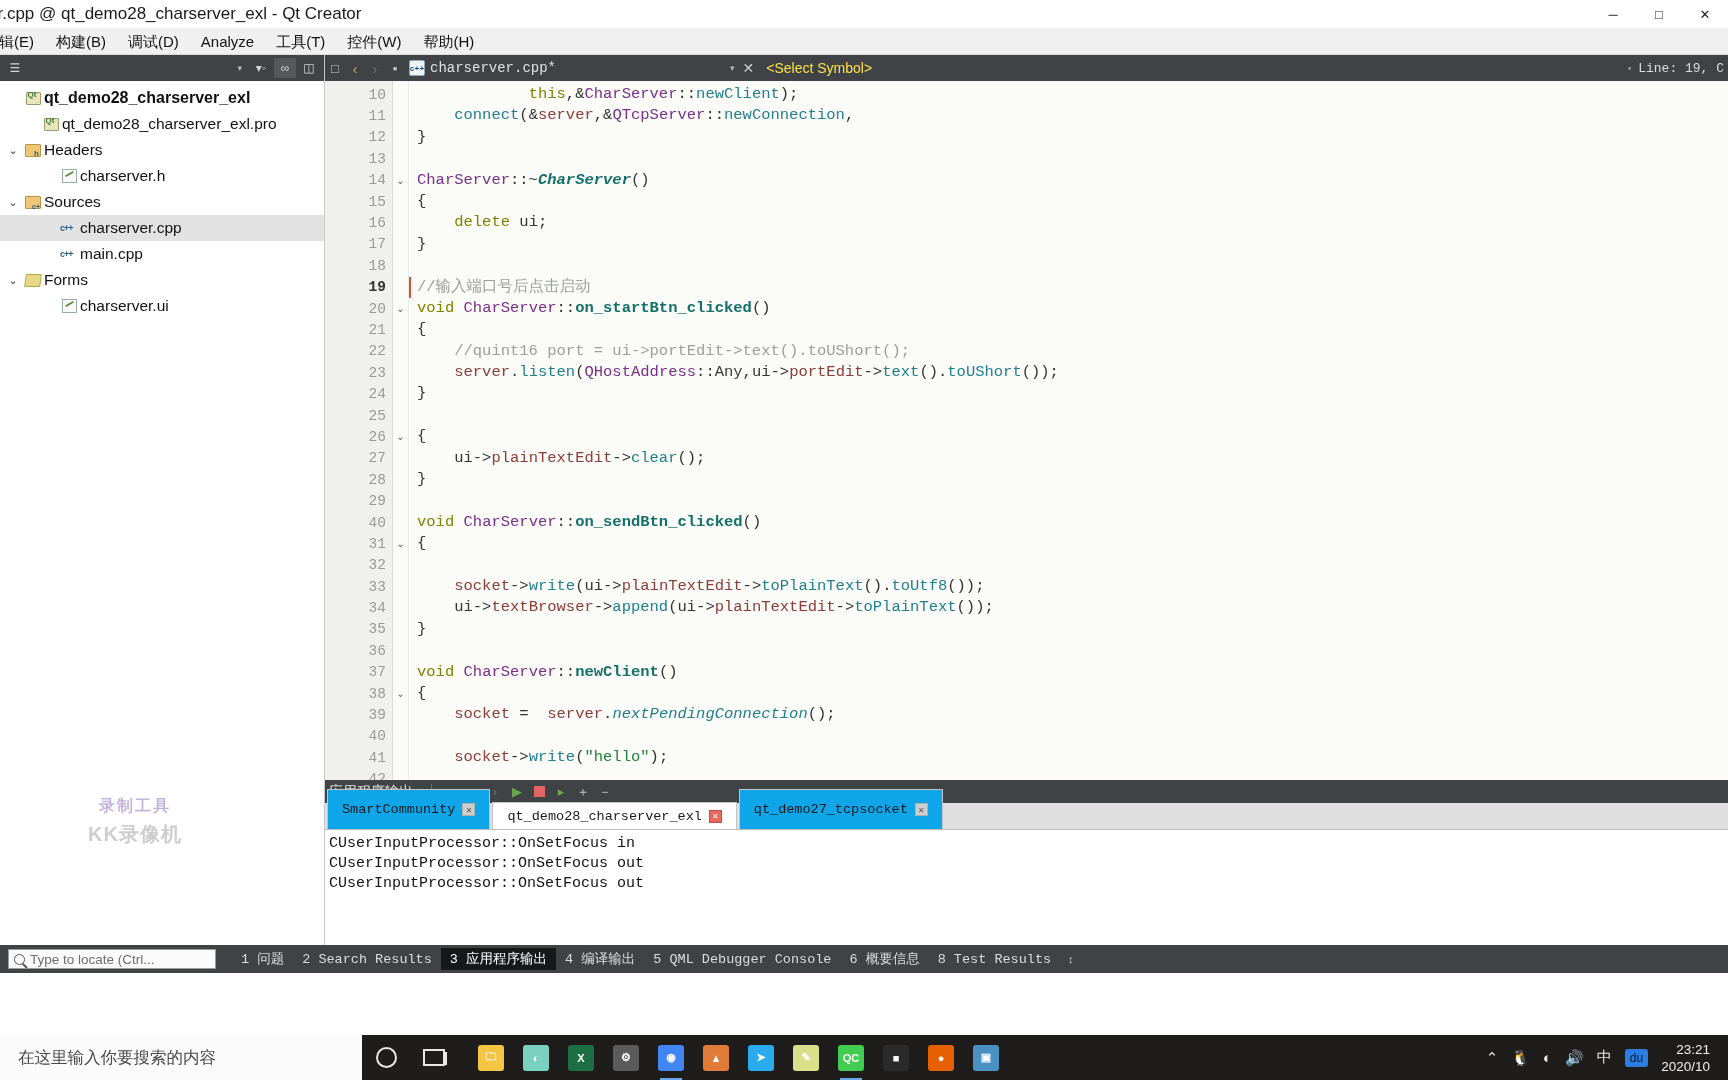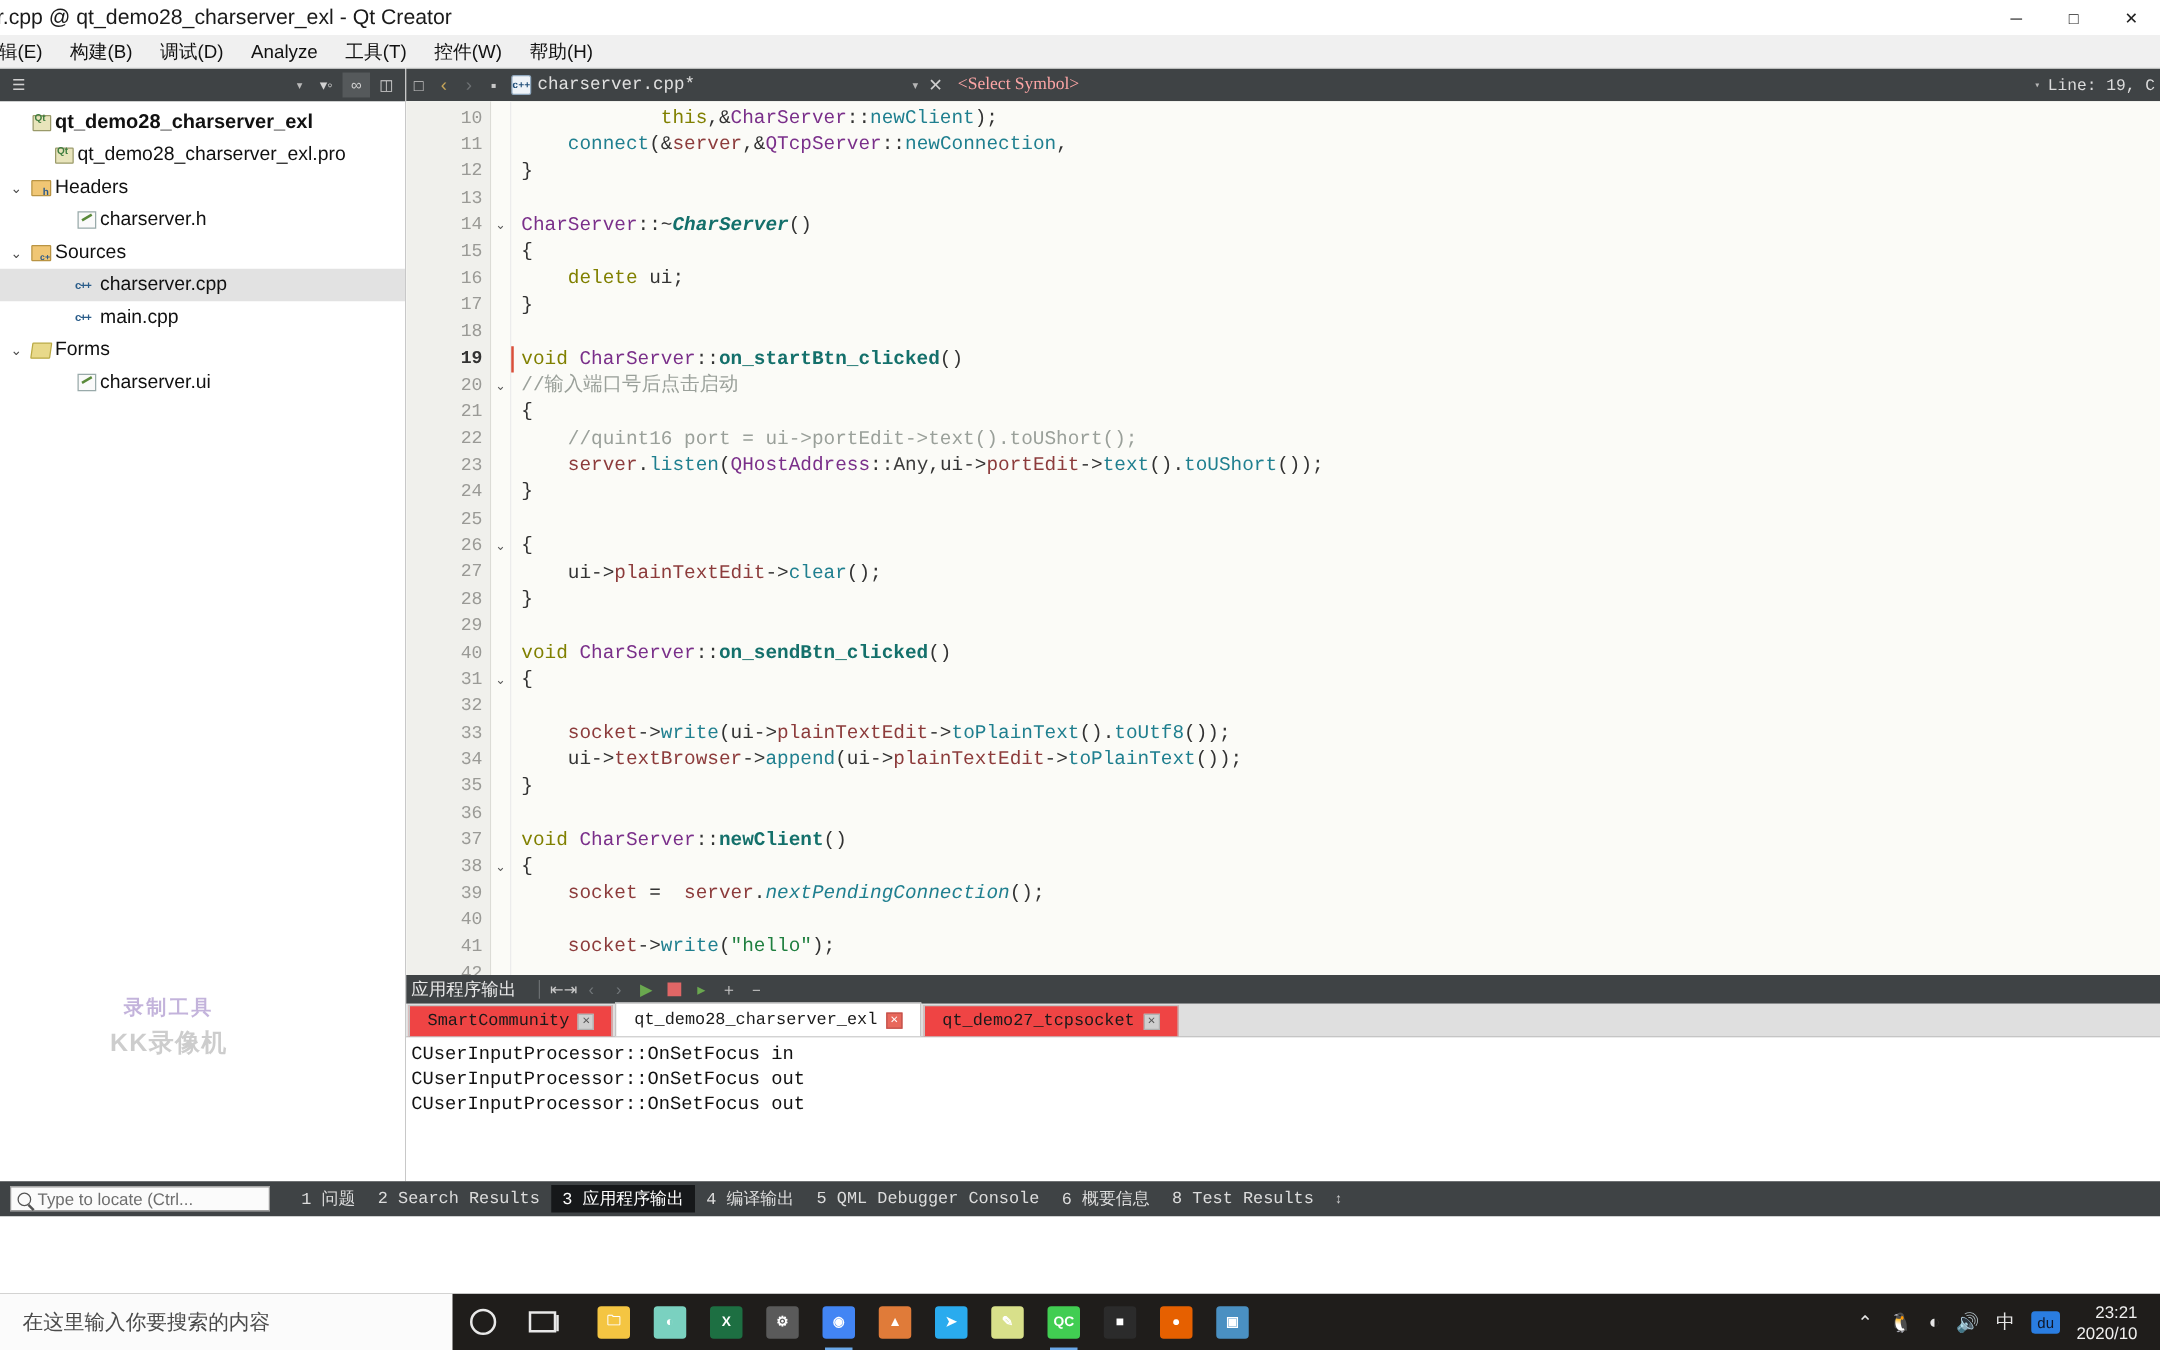--- a/index.html
+++ b/index.html
@@ -123,21 +123,21 @@
     font-family: "Liberation Mono", monospace; font-size: 14px; color: #e0e0e0;
   }
   .chip-cpp {
     width: 16px; height: 16px; background: #eef3f8; border: 1px solid #8fa7bd;
     border-radius: 2px; font-size: 8px; color: #1f4e79; font-weight: bold;
     display: flex; align-items: center; justify-content: center;
   }
   .et-caret { color: #b6b6b6; font-size: 9px; margin-left: 170px; }
   .et-x { color: #cfcfcf; font-size: 14px; padding: 0 8px; }
   .et-symbol {
-    font-family: Liberation Serif, serif; font-size: 14px; color: #fca5a5;
+    font-family: Liberation Sans, sans-serif; font-size: 14px; color: #fde047;
     padding-left: 4px;
   }
   .et-line {
     margin-left: auto; font-family: "Liberation Mono", monospace; font-size: 13px;
     color: #dcdcdc; padding-right: 4px; display: flex; align-items: center; gap: 6px;
   }
   .et-line .tri { font-size: 8px; color: #b6b6b6; }
 
   .code-wrap {
     position: relative; height: 699px; background: #fbfbf7; overflow: hidden;
@@ -195,24 +195,24 @@
     font-size: 13px; color: #c8c8c8;
   }
   .out-ic.green { color: #6aa84f; }
   .out-ic.grey  { color: #72777a; }
   .sq-red { width: 11px; height: 11px; background: #e06666; }
   .out-tabs {
     height: 27px; background: #dfdfdf; display: flex; align-items: flex-end;
     padding-left: 2px; border-bottom: 1px solid #bdbdbd;
   }
   .out-tab {
-    height: 25px; display: flex; align-items: center; gap: 7px;
+    height: 40px; display: flex; align-items: center; gap: 7px;
     padding: 0 14px; margin-right: 2px;
     font-family: "Liberation Mono", monospace; font-size: 13.5px; color: #1a1a1a;
-    background: #ef4444; border: 1px solid #c4c4c4; border-bottom: none;
+    background: #0ea5e9; border: 1px solid #c4c4c4; border-bottom: none;
   }
   .out-tab.active { background: #ffffff; height: 27px; }
   .tab-x {
     width: 13px; height: 13px; display: flex; align-items: center; justify-content: center;
     font-size: 10px; color: #555; background: #cfcfcf; border: 1px solid #b0b0b0;
   }
   .tab-x.red { background: #e8685c; color: #fff; border-color: #c0504a; font-weight: bold; }
   .out-body {
     flex: 1; background: #ffffff; padding: 4px 0 0 2px; overflow: hidden;
   }
@@ -508,22 +508,22 @@
       <div class="code-col" id="codecol">
           <div class="code-row"><span class="op">            </span><span class="k">this</span><span class="op">,&amp;</span><span class="ty">CharServer</span><span class="op">::</span><span class="mf">newClient</span><span class="op">);</span></div>
           <div class="code-row"><span class="op">    </span><span class="mf">connect</span><span class="op">(&amp;</span><span class="va">server</span><span class="op">,&amp;</span><span class="ty">QTcpServer</span><span class="op">::</span><span class="mf">newConnection</span><span class="op">,</span></div>
           <div class="code-row"><span class="op">}</span></div>
           <div class="code-row"><span class="op"></span></div>
           <div class="code-row"><span class="ty">CharServer</span><span class="op">::~</span><span class="fni">CharServer</span><span class="op">()</span></div>
           <div class="code-row"><span class="op">{</span></div>
           <div class="code-row"><span class="op">    </span><span class="k">delete</span><span class="op"> ui;</span></div>
           <div class="code-row"><span class="op">}</span></div>
           <div class="code-row"><span class="op"></span></div>
+          <div class="code-row"><span class="cm">//输入端口号后点击启动</span></div>
           <div class="code-row"><span class="k">void</span><span class="op"> </span><span class="ty">CharServer</span><span class="op">::</span><span class="fn">on_startBtn_clicked</span><span class="op">()</span></div>
-          <div class="code-row"><span class="cm">//输入端口号后点击启动</span></div>
           <div class="code-row"><span class="op">{</span></div>
           <div class="code-row"><span class="cm">    //quint16 port = ui-&gt;portEdit-&gt;text().toUShort();</span></div>
           <div class="code-row"><span class="op">    </span><span class="va">server</span><span class="op">.</span><span class="mf">listen</span><span class="op">(</span><span class="ty">QHostAddress</span><span class="op">::</span><span class="id">Any</span><span class="op">,ui-&gt;</span><span class="va">portEdit</span><span class="op">-&gt;</span><span class="mf">text</span><span class="op">().</span><span class="mf">toUShort</span><span class="op">());</span></div>
           <div class="code-row"><span class="op">}</span></div>
           <div class="code-row"><span class="op"></span></div>
           <div class="code-row"><span class="op">{</span></div>
           <div class="code-row"><span class="op">    ui-&gt;</span><span class="va">plainTextEdit</span><span class="op">-&gt;</span><span class="mf">clear</span><span class="op">();</span></div>
           <div class="code-row"><span class="op">}</span></div>
           <div class="code-row"><span class="op"></span></div>
           <div class="code-row"><span class="k">void</span><span class="op"> </span><span class="ty">CharServer</span><span class="op">::</span><span class="fn">on_sendBtn_clicked</span><span class="op">()</span></div>

